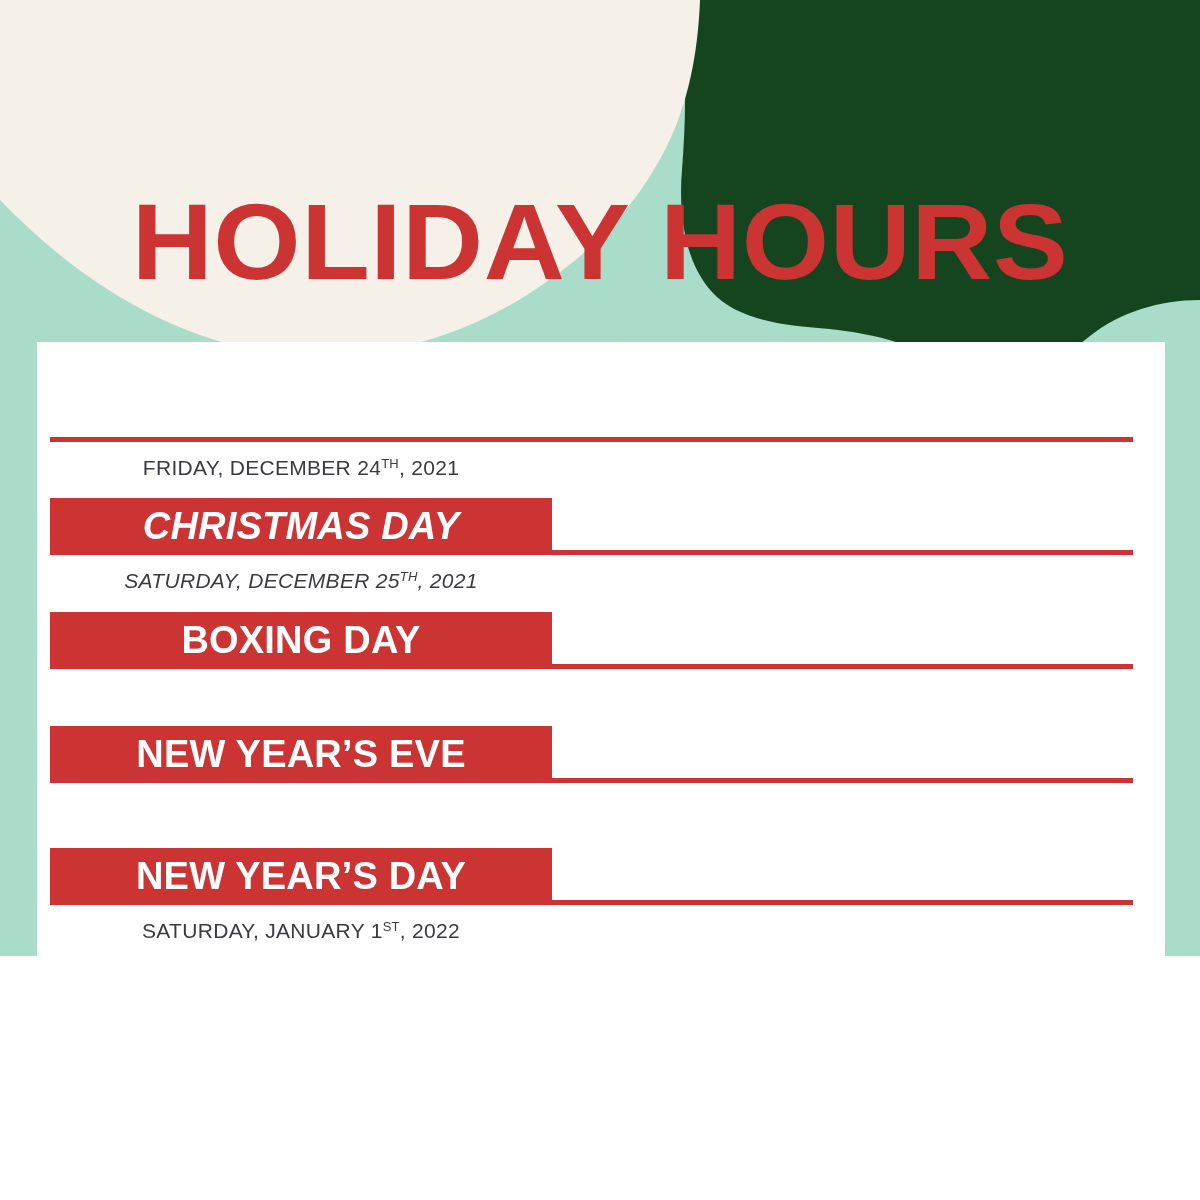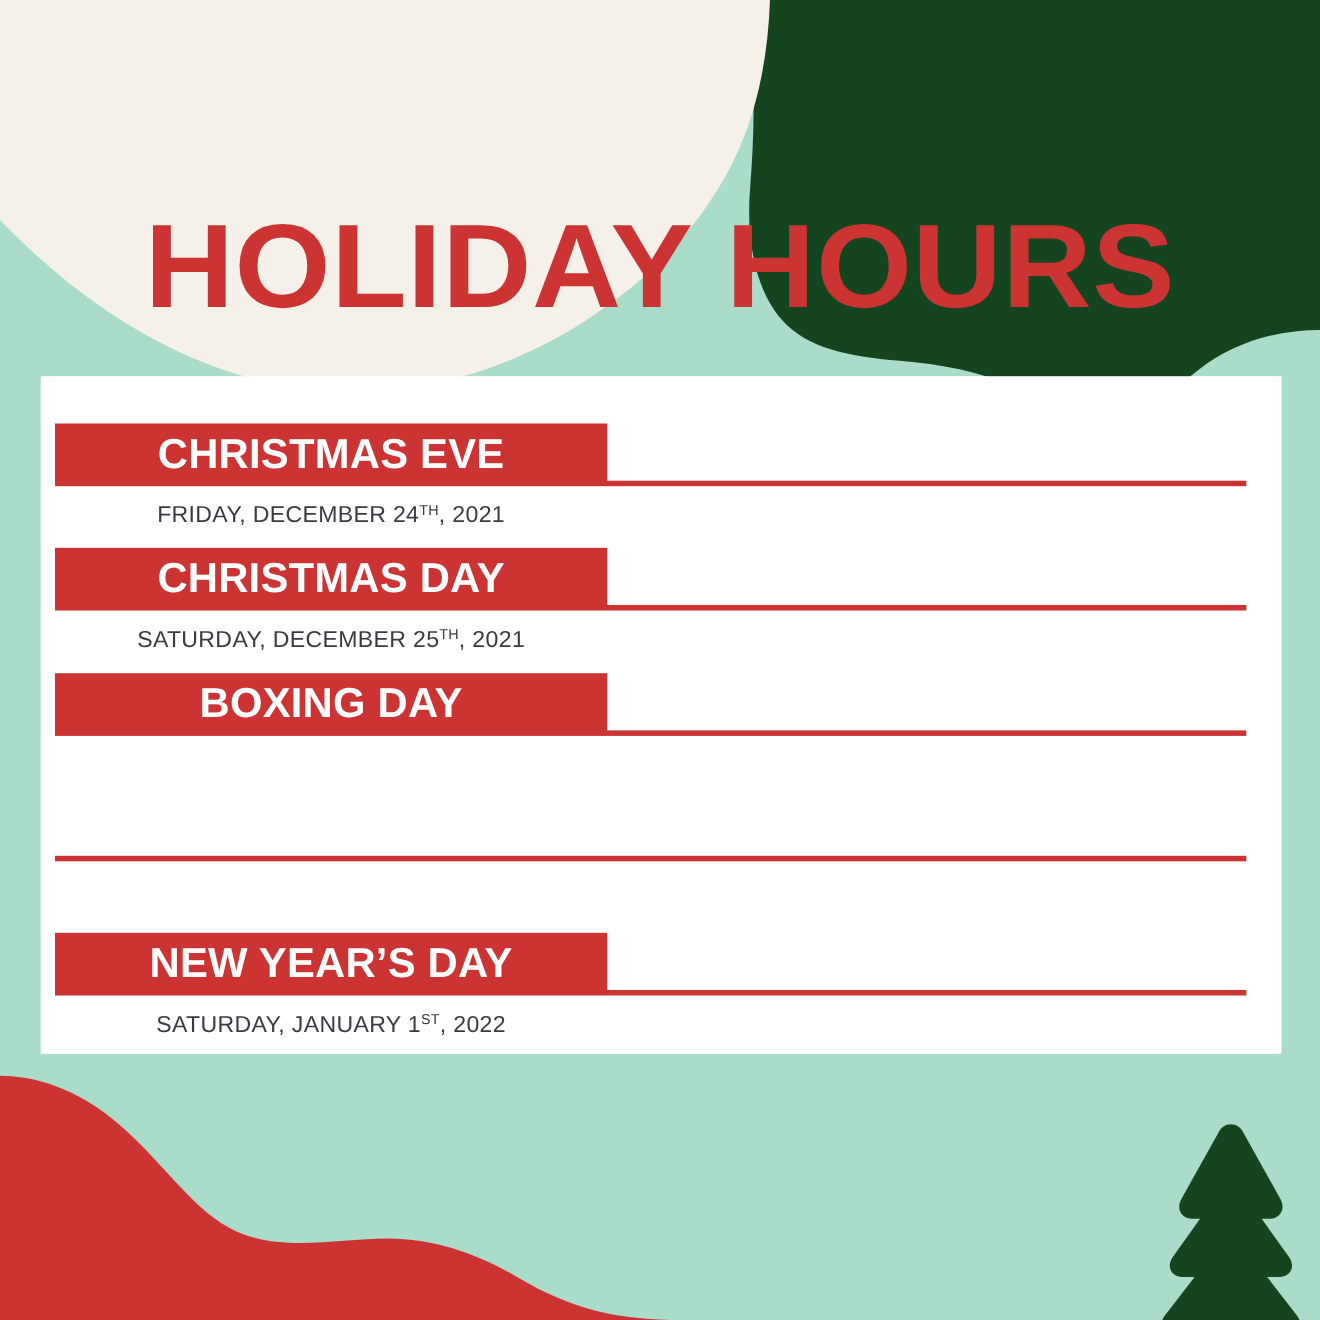--- a/index.html
+++ b/index.html
@@ -3,21 +3,21 @@
 <meta charset="utf-8">
 <style>
   html, body {
     margin: 0;
     padding: 0;
     background: #ffffff;
   }
   #poster {
     position: relative;
     width: 1200px;
-    height: 1200px;
+    height: 956px;
     overflow: hidden;
     background: #a9dcc9;
     font-family: "Liberation Sans", sans-serif;
   }
 
   
   #bg-layer {
     position: absolute;
     inset: 0;
     width: 1200px;
@@ -53,21 +53,21 @@
   }
 
   
   .row {
     position: absolute;
     left: 0;
     width: 1128px;
     height: 114px;
   }
   .row-0 { top: 43px; }
-  .row-1 { top: 156px; }
+  .row-1 { top: 156px; font-style: italic; }
   .row-2 { top: 270px; }
   .row-3 { top: 384px; }
   .row-4 { top: 506px; text-decoration: underline; }
 
   .row-rule {
     position: absolute;
     left: 13px;
     top: 52px;
     width: 1083px;
     height: 5px;
@@ -173,43 +173,43 @@
                C 1113 1242 1110 1238 1110 1232 Z"></path>
     </g>
   </svg>
 
   <div class="poster-title">HOLIDAY HOURS</div>
 
   <div class="card">
 
     <div class="row row-0">
       <div class="row-rule"></div>
-      <div class="row-chip">
-        <span class="row-chip-label">CHRISTMAS EVE</span>
-      </div>
       <div class="row-date"><span>FRIDAY, DECEMBER 24</span><sup>TH</sup><span>, 2021</span></div>
     </div>
 
     <div class="row row-1">
       <div class="row-rule"></div>
       <div class="row-chip">
         <span class="row-chip-label">CHRISTMAS DAY</span>
       </div>
       <div class="row-date"><span>SATURDAY, DECEMBER 25</span><sup>TH</sup><span>, 2021</span></div>
     </div>
 
     <div class="row row-2">
       <div class="row-rule"></div>
       <div class="row-chip">
         <span class="row-chip-label">BOXING DAY</span>
       </div>
     </div>
 
     <div class="row row-3">
       <div class="row-rule"></div>
+      <div class="row-chip">
+        <span class="row-chip-label">NEW YEAR’S EVE</span>
+      </div>
     </div>
 
     <div class="row row-4">
       <div class="row-rule"></div>
       <div class="row-chip">
         <span class="row-chip-label">NEW YEAR’S DAY</span>
       </div>
       <div class="row-date"><span>SATURDAY, JANUARY 1</span><sup>ST</sup><span>, 2022</span></div>
     </div>
 

